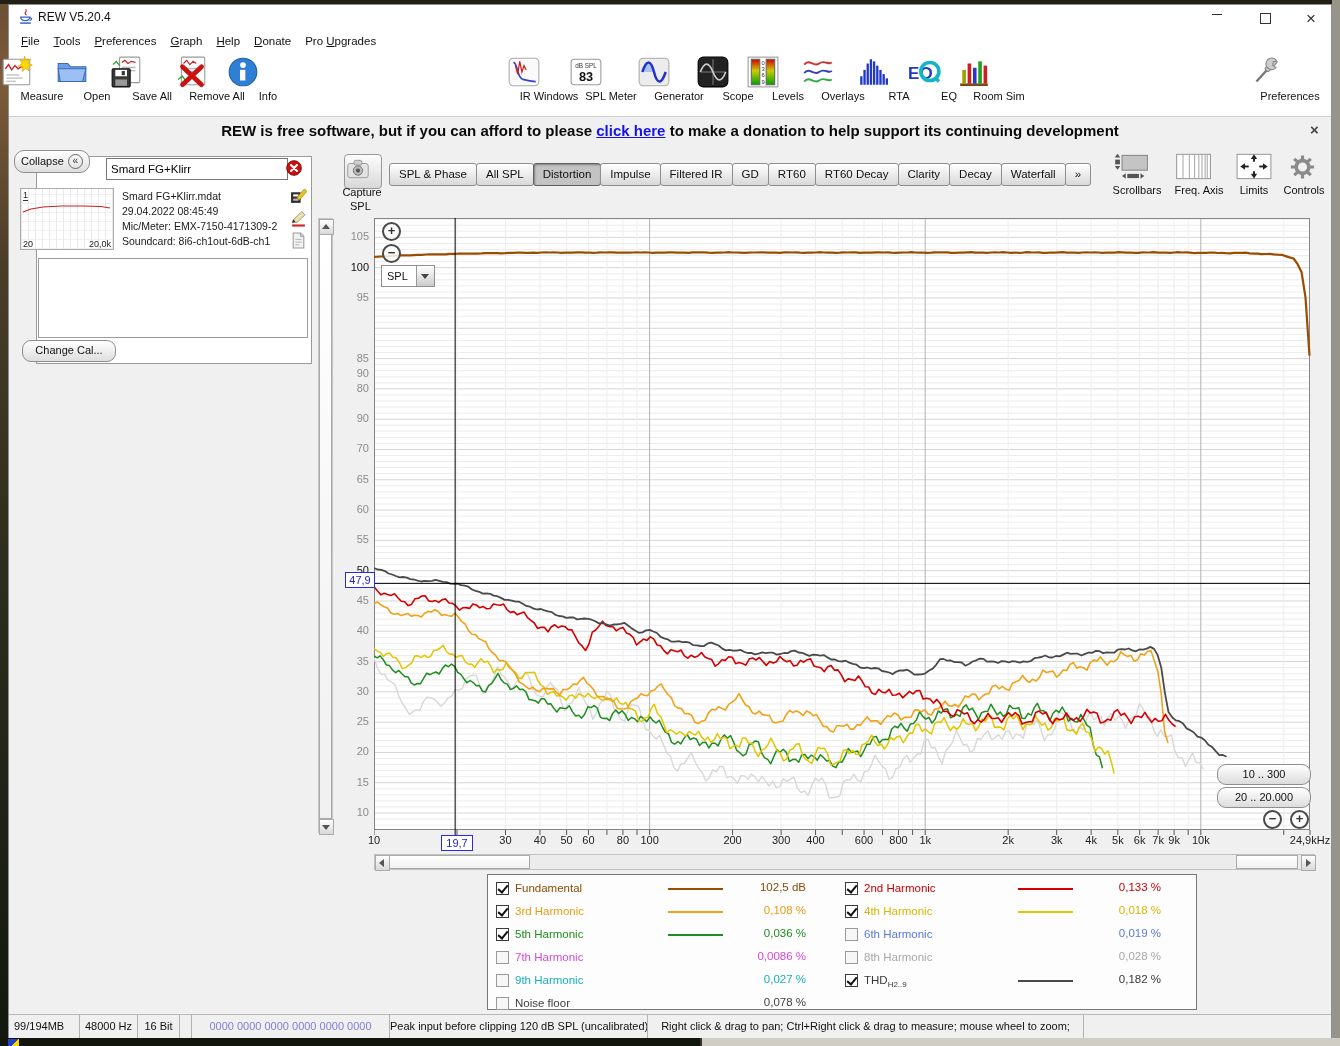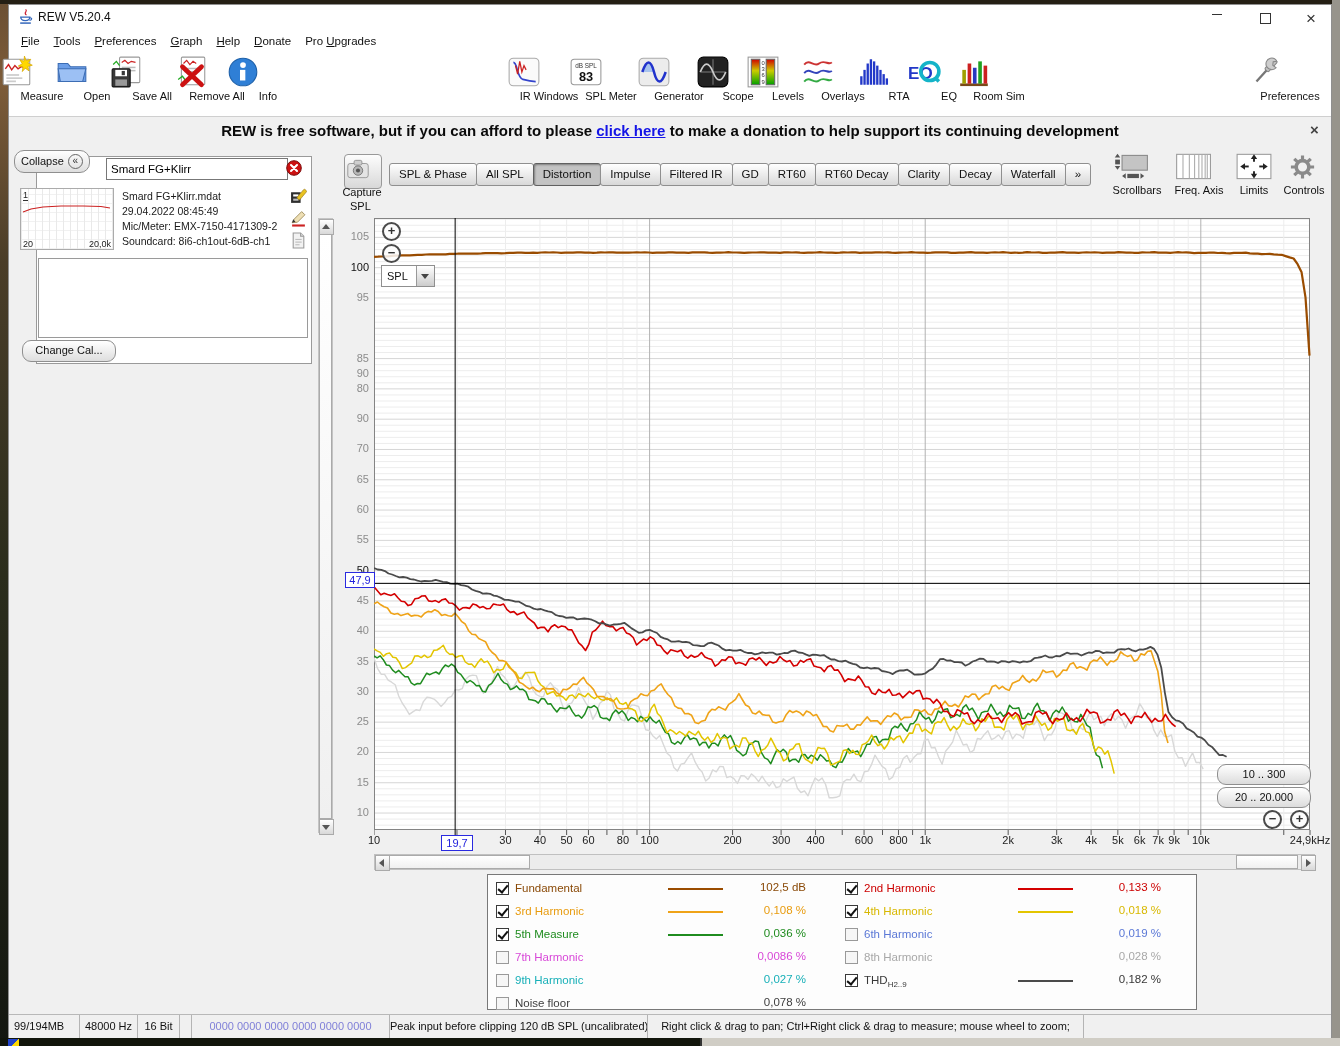--- a/index.html
+++ b/index.html
@@ -708,21 +708,21 @@
   <div class="abs legend" id="legend">
       <span class="cb on" style="left: 8px; top: 7px;"></span>
       <span class="leg-lab" style="left: 27px; top: 6px; color: rgb(138, 74, 8);">Fundamental</span>
       <span class="leg-line" style="left: 180px; top: 13px; background: rgb(154, 76, 0);"></span>
       <span class="leg-val" style="left: 228px; top: 6px; width: 90px; color: rgb(138, 74, 8);">102,5 dB</span>
       <span class="cb on" style="left: 8px; top: 30px;"></span>
       <span class="leg-lab" style="left: 27px; top: 29px; color: rgb(232, 156, 16);">3rd Harmonic</span>
       <span class="leg-line" style="left: 180px; top: 36px; background: rgb(239, 163, 24);"></span>
       <span class="leg-val" style="left: 228px; top: 29px; width: 90px; color: rgb(232, 156, 16);">0,108 %</span>
       <span class="cb on" style="left: 8px; top: 53px;"></span>
-      <span class="leg-lab" style="left: 27px; top: 52px; color: rgb(31, 140, 31);">5th Measure</span>
+      <span class="leg-lab" style="left: 27px; top: 52px; color: rgb(31, 140, 31);">5th Harmonic</span>
       <span class="leg-line" style="left: 180px; top: 59px; background: rgb(31, 140, 31);"></span>
       <span class="leg-val" style="left: 228px; top: 52px; width: 90px; color: rgb(31, 140, 31);">0,036 %</span>
       <span class="cb" style="left: 8px; top: 76px;"></span>
       <span class="leg-lab" style="left: 27px; top: 75px; color: rgb(216, 72, 216);">7th Harmonic</span>
       <span class="leg-val" style="left: 228px; top: 75px; width: 90px; color: rgb(216, 72, 216);">0,0086 %</span>
       <span class="cb" style="left: 8px; top: 99px;"></span>
       <span class="leg-lab" style="left: 27px; top: 98px; color: rgb(24, 176, 184);">9th Harmonic</span>
       <span class="leg-val" style="left: 228px; top: 98px; width: 90px; color: rgb(24, 176, 184);">0,027 %</span>
       <span class="cb" style="left: 8px; top: 122px;"></span>
       <span class="leg-lab" style="left: 27px; top: 121px; color: rgb(64, 64, 64);">Noise floor</span>

